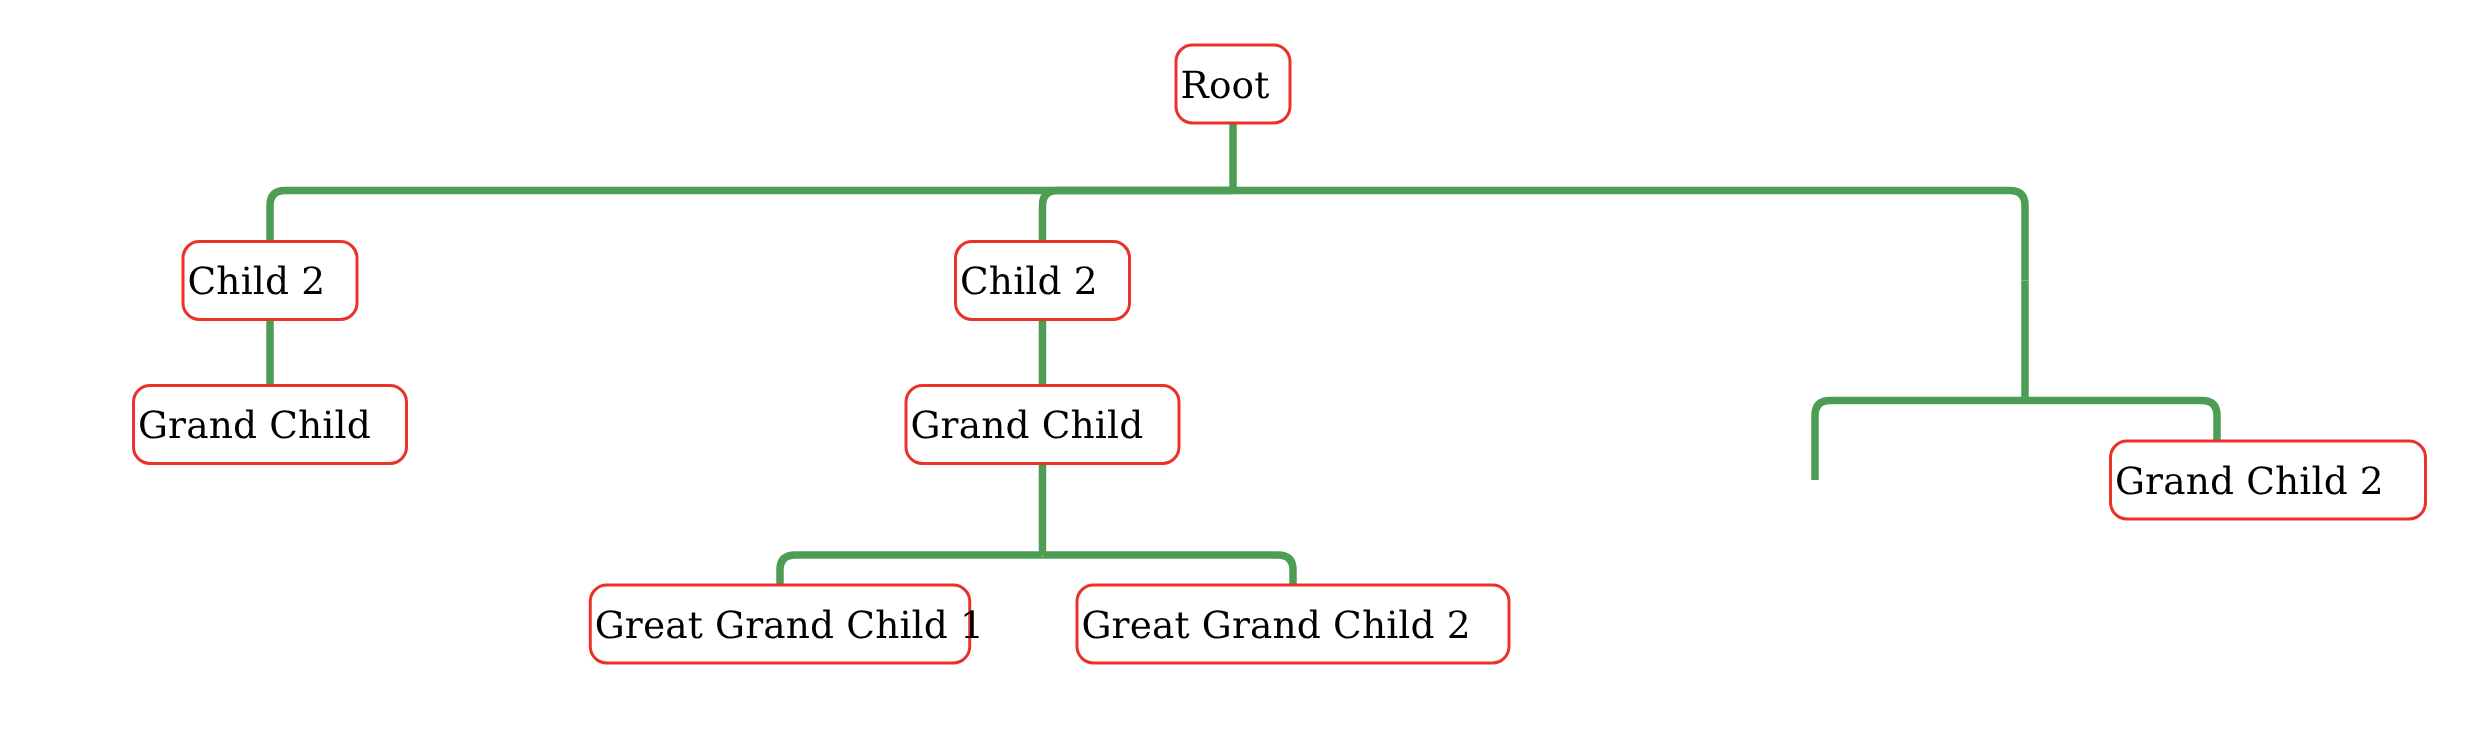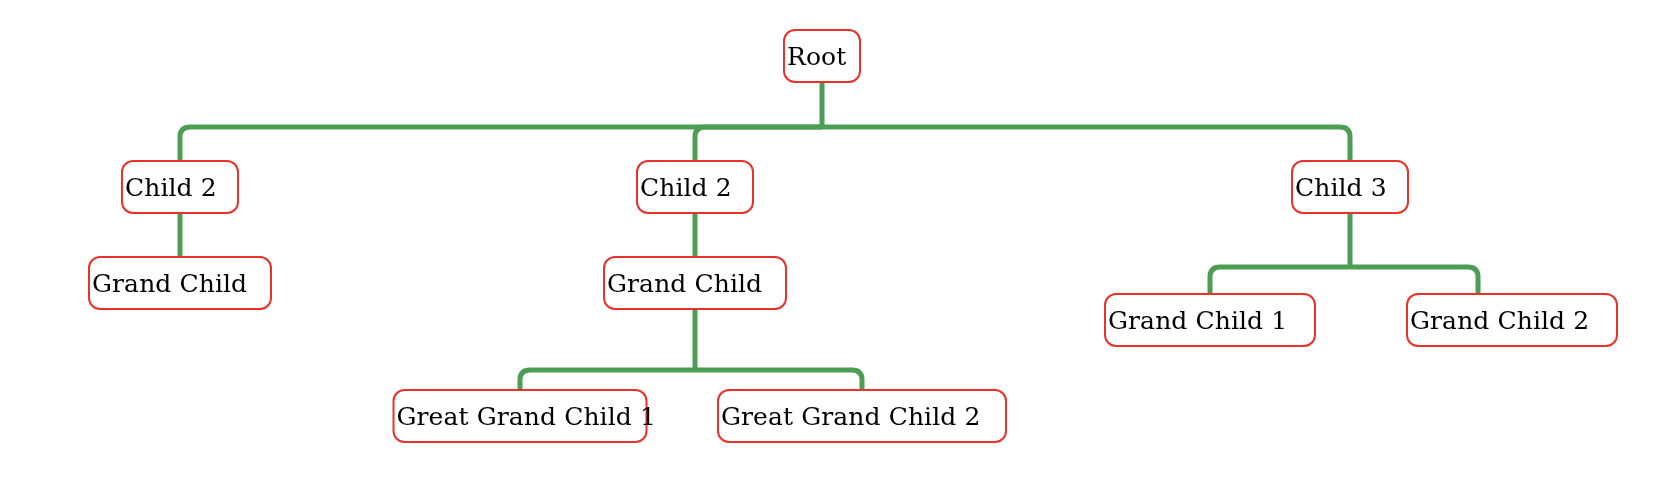--- a/index.html
+++ b/index.html
@@ -89,31 +89,25 @@
   <div id="node-layer">
       <div class="node" style="left: 822px; top: 56px; width: 78px; height: 54px; border-color: rgb(232, 50, 42); background: rgb(255, 255, 255); color: rgb(0, 0, 0); border-width: 2px; border-radius: 12px; font-size: 25px;">
         <span class="node-label">Root</span>
       </div>
       <div class="node" style="left: 180px; top: 187px; width: 118px; height: 54px; border-color: rgb(232, 50, 42); background: rgb(255, 255, 255); color: rgb(0, 0, 0); border-width: 2px; border-radius: 12px; font-size: 25px;">
         <span class="node-label">Child 2</span>
       </div>
       <div class="node" style="left: 695px; top: 187px; width: 118px; height: 54px; border-color: rgb(232, 50, 42); background: rgb(255, 255, 255); color: rgb(0, 0, 0); border-width: 2px; border-radius: 12px; font-size: 25px;">
         <span class="node-label">Child 2</span>
       </div>
-      <div class="node" style="left: 1350px; top: 187px; width: 118px; height: 54px; border-color: rgb(232, 50, 42); background: rgb(255, 255, 255); color: rgb(0, 0, 0); border-width: 2px; border-radius: 12px; font-size: 25px;">
-        <span class="node-label">Child 3</span>
-      </div>
       <div class="node" style="left: 180px; top: 283px; width: 184px; height: 54px; border-color: rgb(232, 50, 42); background: rgb(255, 255, 255); color: rgb(0, 0, 0); border-width: 2px; border-radius: 12px; font-size: 25px;">
         <span class="node-label">Grand Child</span>
       </div>
       <div class="node" style="left: 695px; top: 283px; width: 184px; height: 54px; border-color: rgb(232, 50, 42); background: rgb(255, 255, 255); color: rgb(0, 0, 0); border-width: 2px; border-radius: 12px; font-size: 25px;">
         <span class="node-label">Grand Child</span>
-      </div>
-      <div class="node" style="left: 1210px; top: 320px; width: 212px; height: 54px; border-color: rgb(232, 50, 42); background: rgb(255, 255, 255); color: rgb(0, 0, 0); border-width: 2px; border-radius: 12px; font-size: 25px;">
-        <span class="node-label">Grand Child 1</span>
       </div>
       <div class="node" style="left: 1512px; top: 320px; width: 212px; height: 54px; border-color: rgb(232, 50, 42); background: rgb(255, 255, 255); color: rgb(0, 0, 0); border-width: 2px; border-radius: 12px; font-size: 25px;">
         <span class="node-label">Grand Child 2</span>
       </div>
       <div class="node" style="left: 520px; top: 416px; width: 255px; height: 54px; border-color: rgb(232, 50, 42); background: rgb(255, 255, 255); color: rgb(0, 0, 0); border-width: 2px; border-radius: 12px; font-size: 25px;">
         <span class="node-label">Great Grand Child 1</span>
       </div>
       <div class="node" style="left: 862px; top: 416px; width: 290px; height: 54px; border-color: rgb(232, 50, 42); background: rgb(255, 255, 255); color: rgb(0, 0, 0); border-width: 2px; border-radius: 12px; font-size: 25px;">
         <span class="node-label">Great Grand Child 2</span>
       </div>

